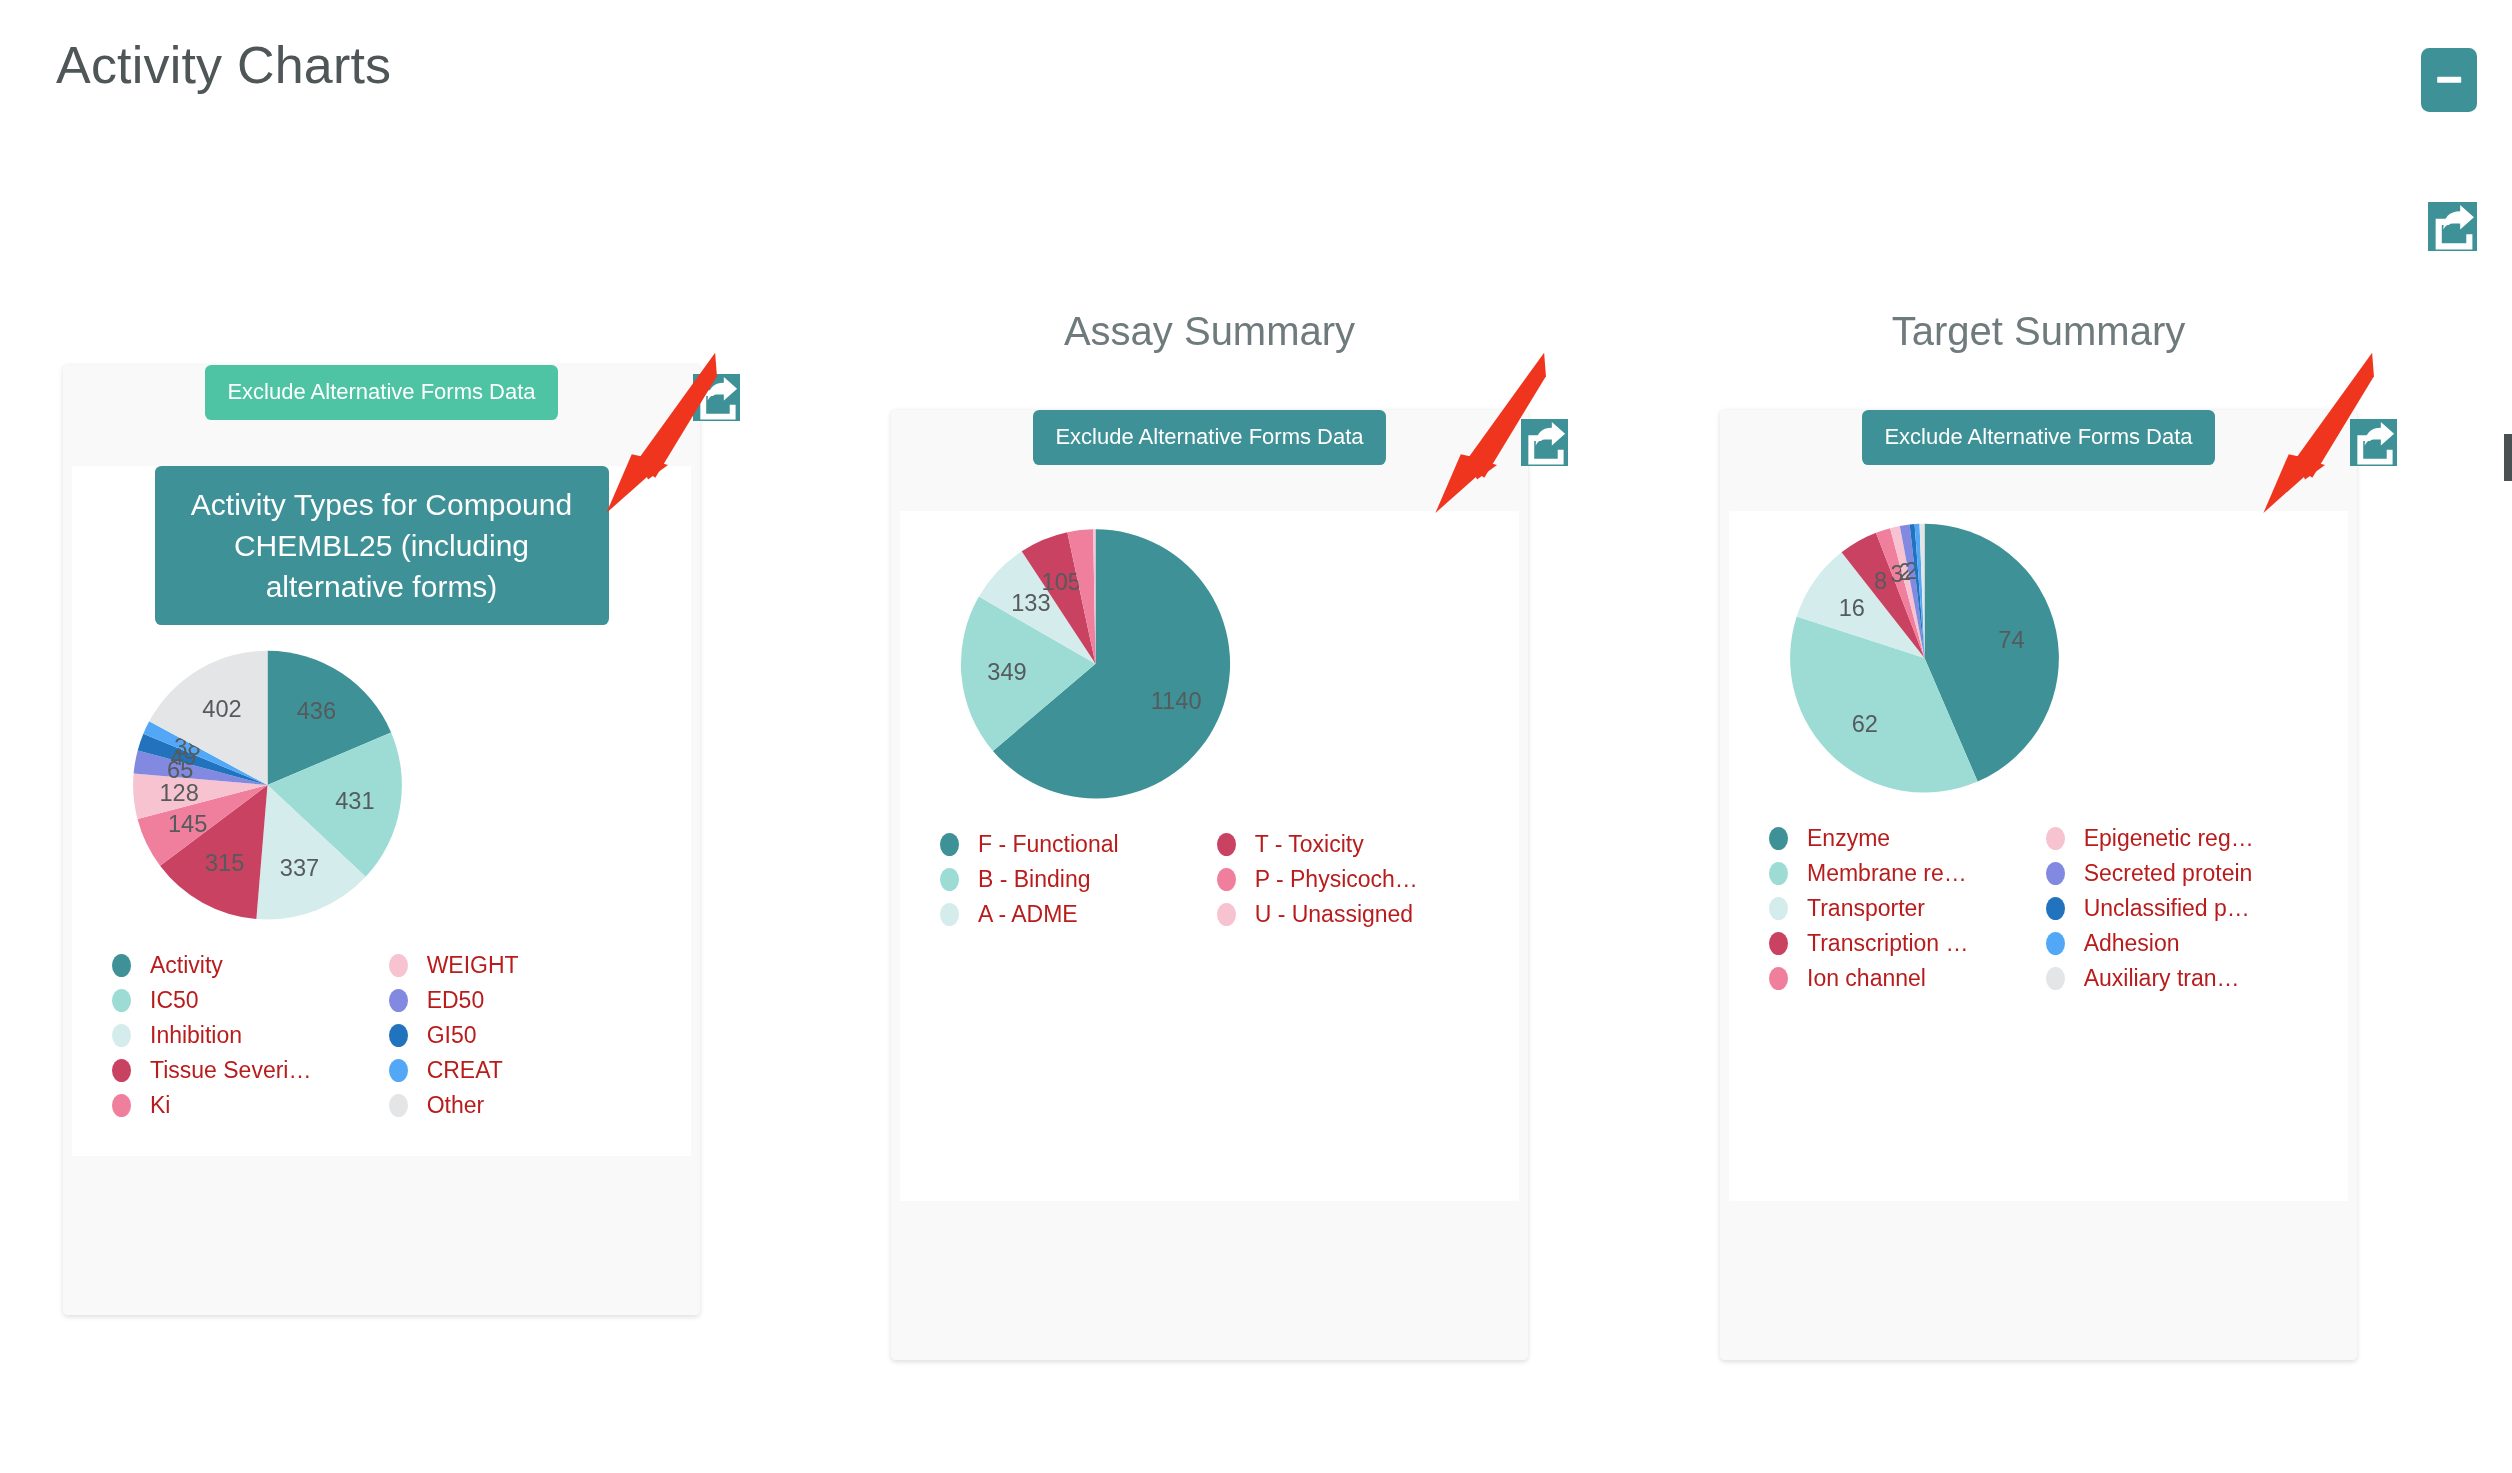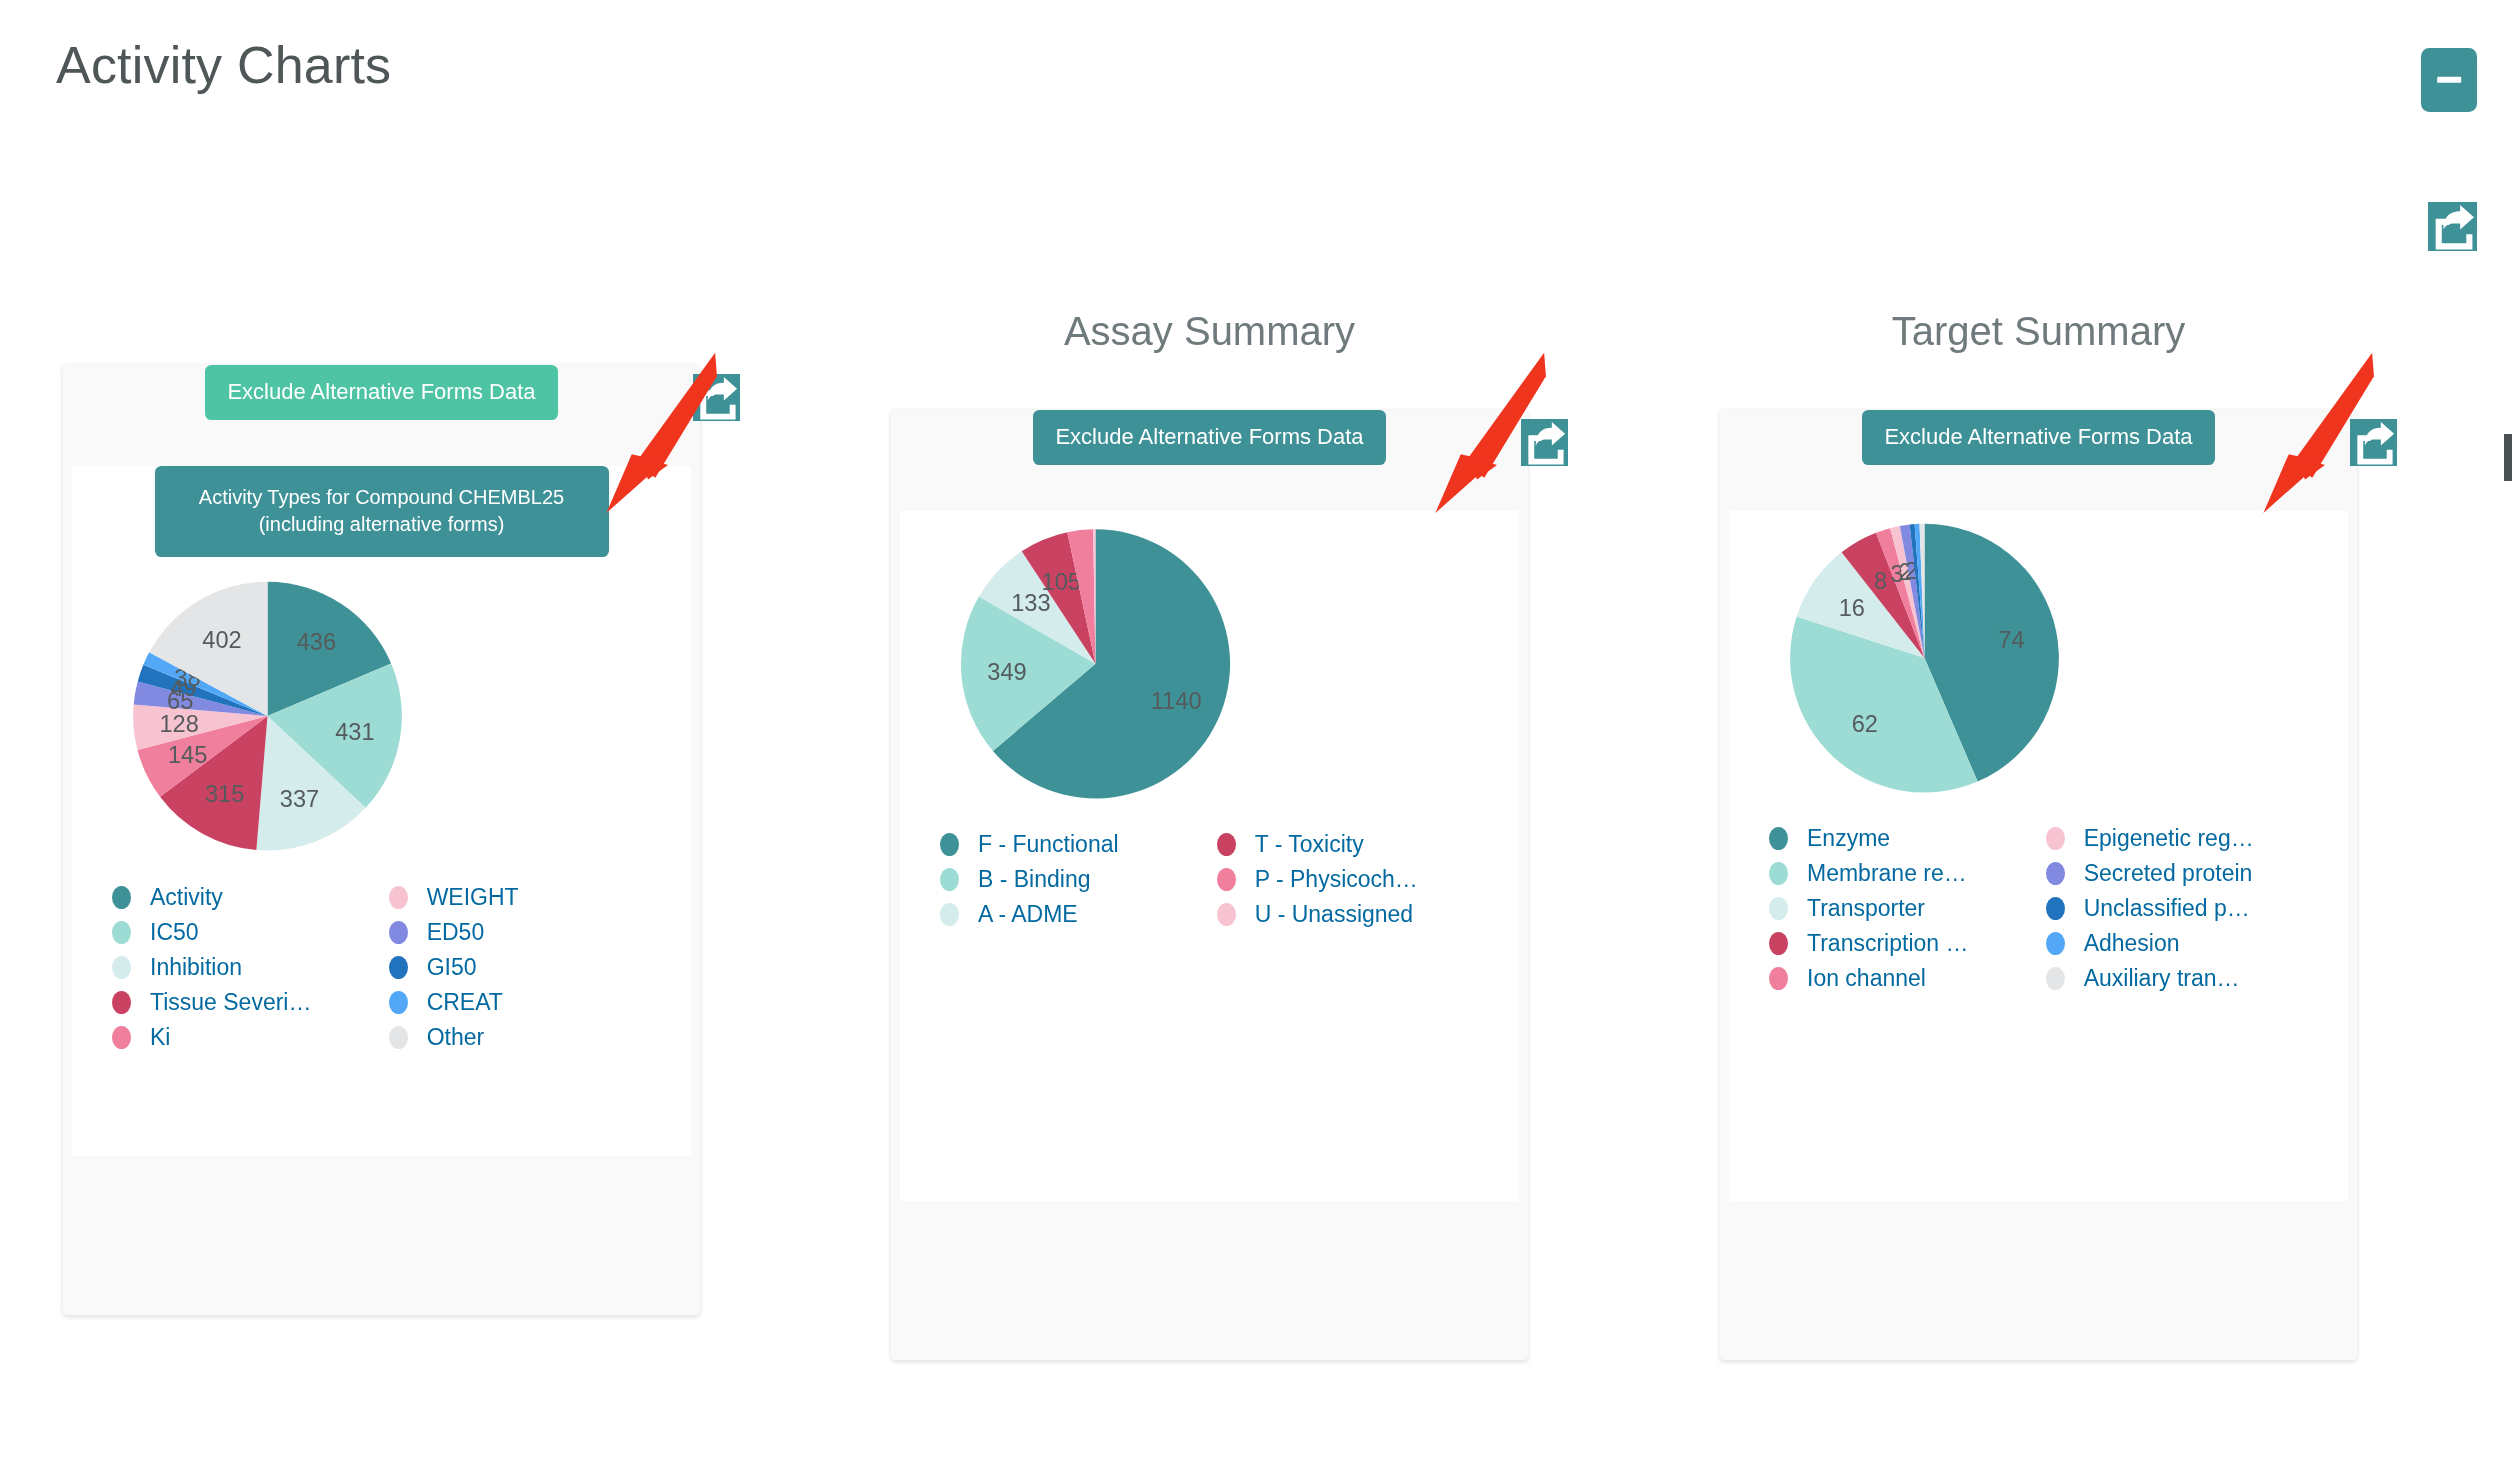--- a/index.html
+++ b/index.html
@@ -123,21 +123,21 @@
     background: #ffffff;
     padding: 0 0 20px 0;
     min-height: 690px;
     box-sizing: border-box;
   }
 
   .chart-title {
     background: #3e9196;
     color: #ffffff;
     border-radius: 6.4px;
-    font-size: 20px;
+    font-size: 30px;
     line-height: 1.37;
     text-align: center;
     padding: 18px 22px;
     margin: 5px auto 0 auto;
     width: 454px;
     box-sizing: border-box;
   }
   .chart-title.two-line { width: 509px; }
 
   .pie-wrap {
@@ -166,21 +166,21 @@
     cursor: pointer;
   }
   .legend-dot {
     width: 19px; height: 23px;
     border-radius: 50%;
     flex: 0 0 auto;
     margin-right: 19px;
   }
   .legend-text {
     font-size: 23px;
-    color: #0369a1;
+    color: #b91c1c;
     white-space: nowrap;
   }
 
   
   .arrow-svg { position: absolute; pointer-events: none; }
   .arrow-1 { left: 581px;  top: 345px; }
   .arrow-2 { left: 1410px; top: 345px; }
   .arrow-3 { left: 2238px; top: 345px; }
 </style>
 </head>

